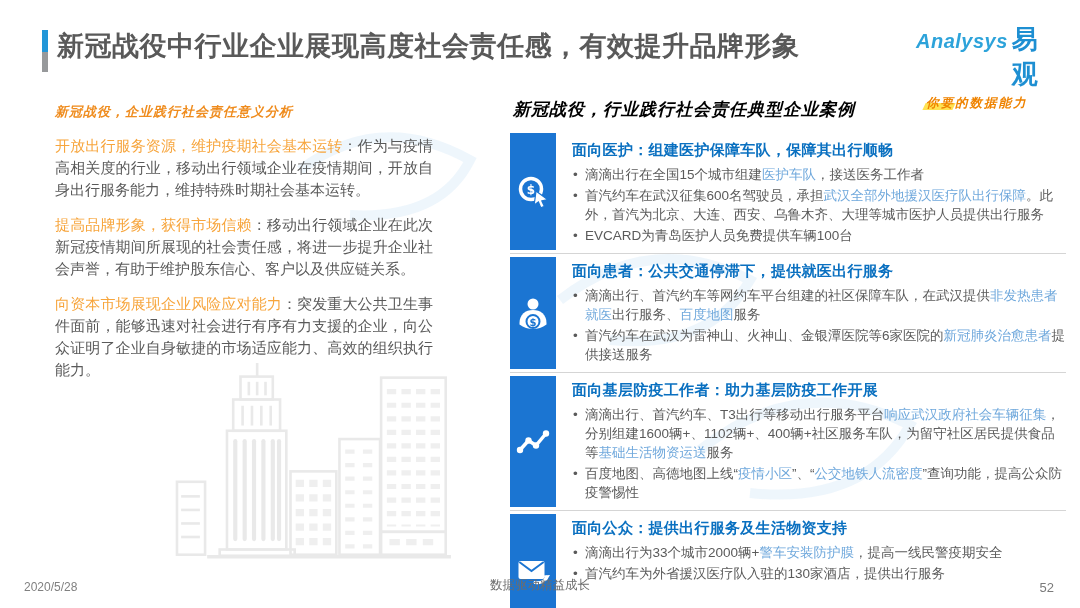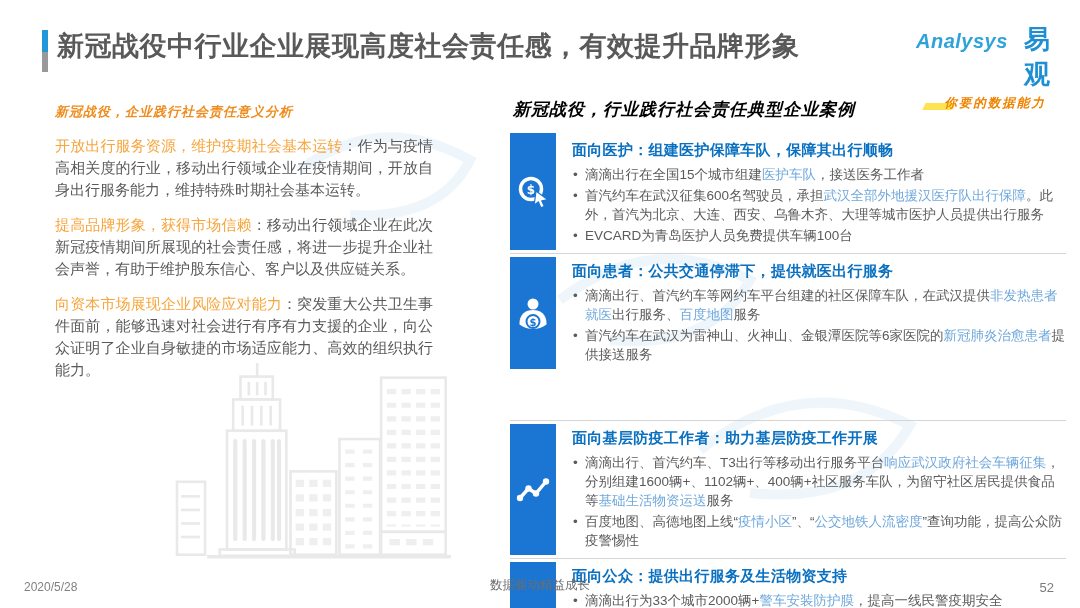--- a/index.html
+++ b/index.html
@@ -7,21 +7,21 @@
     position:relative; width:1080px; height:608px; overflow:hidden;
     background:#ffffff; font-family:"Liberation Sans","DejaVu Sans",sans-serif;
     color:#595959;
   }
   
   .header { position:absolute; top:28px; left:42px; display:flex; align-items:flex-start; }
   .accent-bar { width:6px; height:42px; margin:2px 9px 0 0;
     background:linear-gradient(to bottom,#2196d8 0%,#2196d8 52%,#97999b 52%,#97999b 100%); }
   .page-title { font-size:27px; font-weight:bold; color:#595959; line-height:1.35; letter-spacing:0.5px; }
   
-  .logo { position:absolute; top:22px; right:16px; text-align:center; width:148px; }
+  .logo { position:absolute; top:22px; right:16px; text-align:left; width:148px; }
   .logo-row { display:flex; align-items:baseline; }
   .brand-script { font-style:italic; font-weight:bold; font-size:20px; color:#2da3da; letter-spacing:0.5px; }
   .brand-cn { font-weight:bold; font-size:26px; color:#1e8fd2; margin-left:4px; letter-spacing:2px; }
   .tagline-wrap { position:relative; margin-top:1px; padding-left:10px; }
   .tagline-highlight { position:absolute; left:8px; bottom:2px; width:30px; height:7px;
     background:#ffe252; transform:skewX(-25deg); z-index:0; }
   .brand-tagline { position:relative; z-index:1; font-size:12.5px; font-style:italic; font-weight:bold;
     color:#ef8300; letter-spacing:2px; }
   
   .watermark-layer { position:absolute; inset:0; pointer-events:none; }
@@ -43,21 +43,21 @@
     flex:0 0 46px; }
   .case-row .icon-cell { margin-bottom:3px; }
   .case-row + .case-row .icon-cell { margin-top:3px; }
   .case-content { flex:1; padding:6px 0 6px 16px; }
   .case-title { font-size:15px; font-weight:bold; color:#0a70c0; margin:2px 0 5px 0; letter-spacing:0.3px; }
   .case-bullets { margin:0; padding:0; list-style:none; }
   .case-bullets li { position:relative; padding-left:13px; font-size:13.5px; line-height:19px;
     color:#5a5a5a; margin-bottom:2px; }
   .case-bullets li::before { content:"•"; position:absolute; left:1px; top:0; color:#5a5a5a; }
   .hl { color:#6fa8dc; }
-  .row-1 { min-height:106px; } .row-2 { min-height:103px; } .row-3 { min-height:113px;margin-top:48px; } .row-4 { min-height:119px; }
+  .row-1 { min-height:106px; } .row-2 { min-height:103px; } .row-3 { min-height:113px; } .row-4 { min-height:119px; }
   
   .footer-date { position:absolute; left:24px; bottom:14px; font-size:12px; color:#808080; }
   .footer-motto { position:absolute; left:0; right:0; bottom:14px; text-align:center; font-size:12.5px; color:#6d6d6d; }
   .footer-page { position:absolute; right:26px; bottom:13px; font-size:13px; color:#7a7a7a;text-align:center; }
 </style>
 </head>
 <body>
 
 <div class="slide">
 

